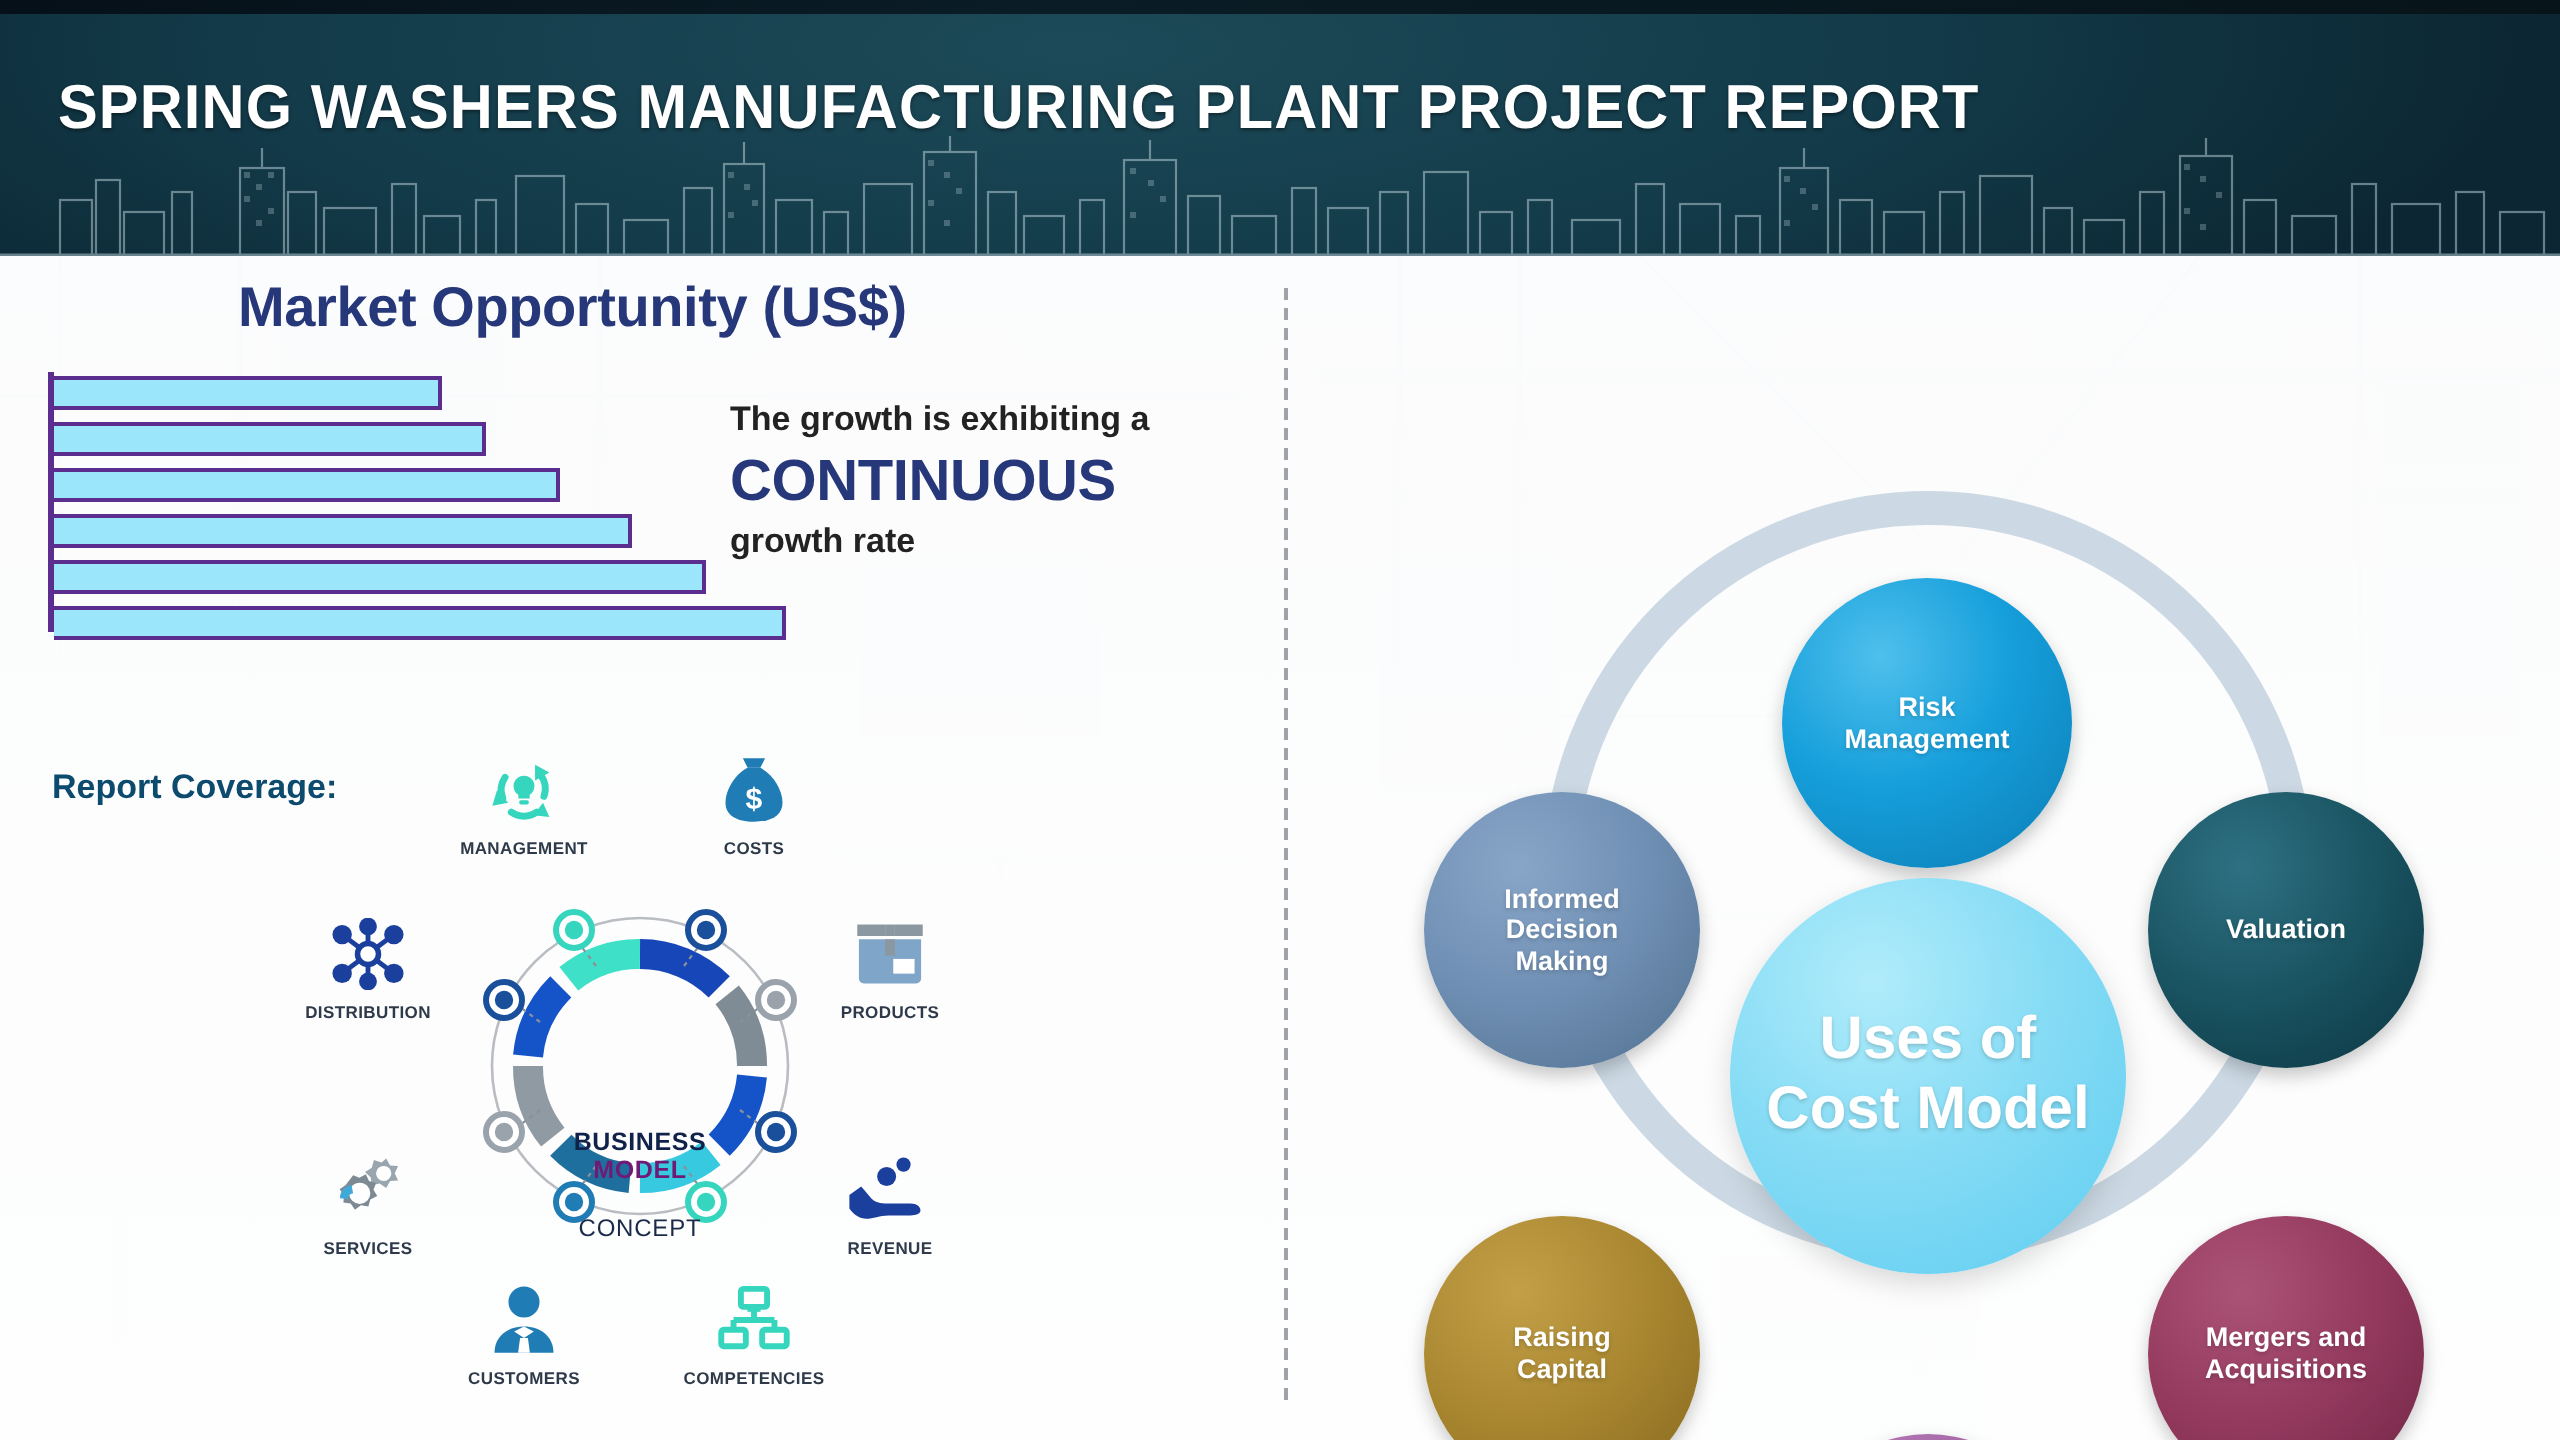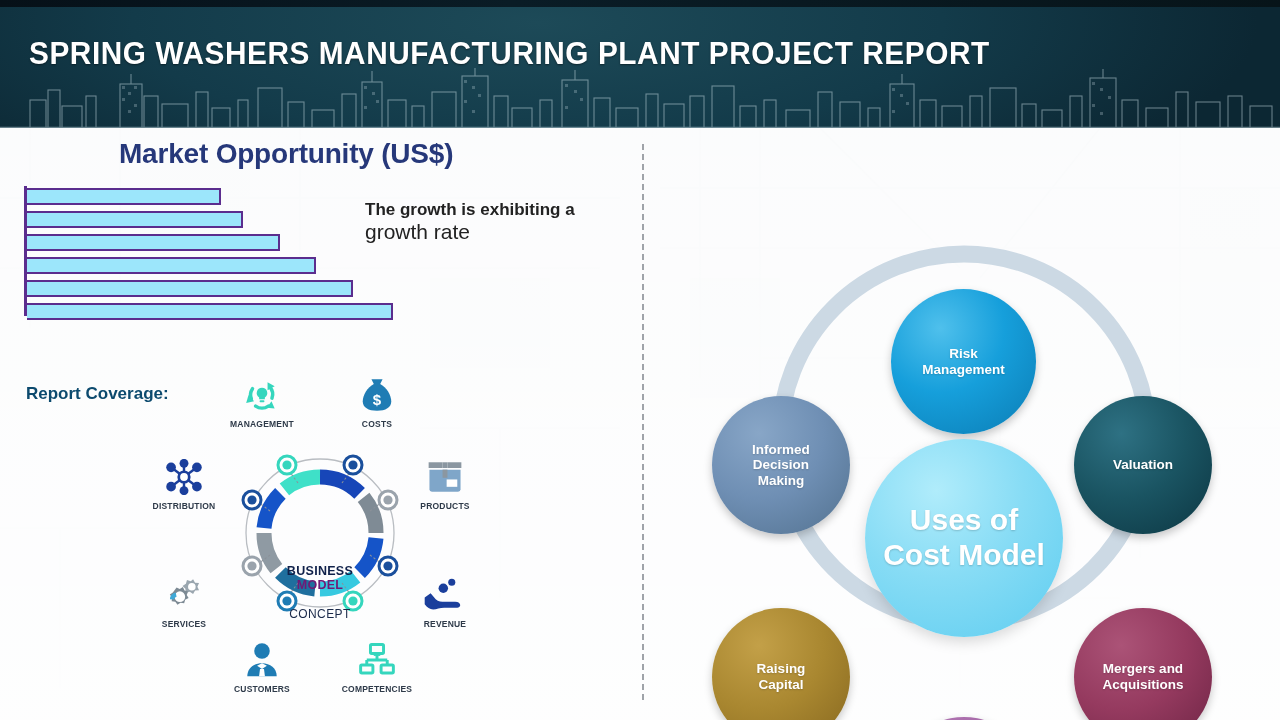--- a/index.html
+++ b/index.html
@@ -81,21 +81,21 @@
 
   #rc-label {
     position:absolute; left:26px; top:256px;
     font-size:17px; font-weight:bold; color:#0c4a6e;
     white-space:nowrap;
   }
 
   #mkt-text { position:absolute; left:365px; top:72px; width:268px; }
   #mkt-line1 { font-size:17px; font-weight:bold; color:#222; line-height:1.15; white-space:nowrap;}
   #mkt-big   { font-size:29px; font-weight:bold; color:#26387a; line-height:1.45; letter-spacing:-.2px; white-space:nowrap;}
-  #mkt-line2 { font-size:21px; font-weight:normal; color:#222; line-height:1.1; white-space:nowrap;}
+  #mkt-line2 { font-size:17px; font-weight:bold; color:#222; line-height:1.1; white-space:nowrap;}
 
   
   #coverage { position:absolute; left:140px; top:245px; width:360px; height:330px; }
   .cov-item { position:absolute; text-align:center; width:104px; }
   .cov-item .glyph { height:44px; display:flex; align-items:center; justify-content:center; }
   .cov-item .cap {
     font-size:8.5px; font-weight:bold; color:#2e3a49;
     letter-spacing:.2px; margin-top:2px; white-space:nowrap;
   }
   #bm-wheel { position:absolute; left:92px; top:72px; width:176px; height:176px; }
@@ -263,20 +263,21 @@
       <div class="bar" style="top: 2px; width: 194px;"></div>
       <div class="bar" style="top:25px;  width:216px;"></div>
       <div class="bar" style="top:48px;  width:253px;"></div>
       <div class="bar" style="top: 71px; width: 289px;"></div>
       <div class="bar" style="top: 94px; width: 326px;"></div>
       <div class="bar" style="top:117px; width:366px;"></div>
     </div>
 
     <div id="mkt-text">
       <div id="mkt-line1">The growth is exhibiting a</div>
+      <div id="mkt-big">CONTINUOUS</div>
       <div id="mkt-line2">growth rate</div>
     </div>
 
     <div id="rc-label">Report Coverage:</div>
 
     <div id="coverage">
 
       <div class="cov-item" style="left:70px; top:0;">
         <div class="glyph">
           <svg width="38" height="38" viewBox="0 0 48 48">

